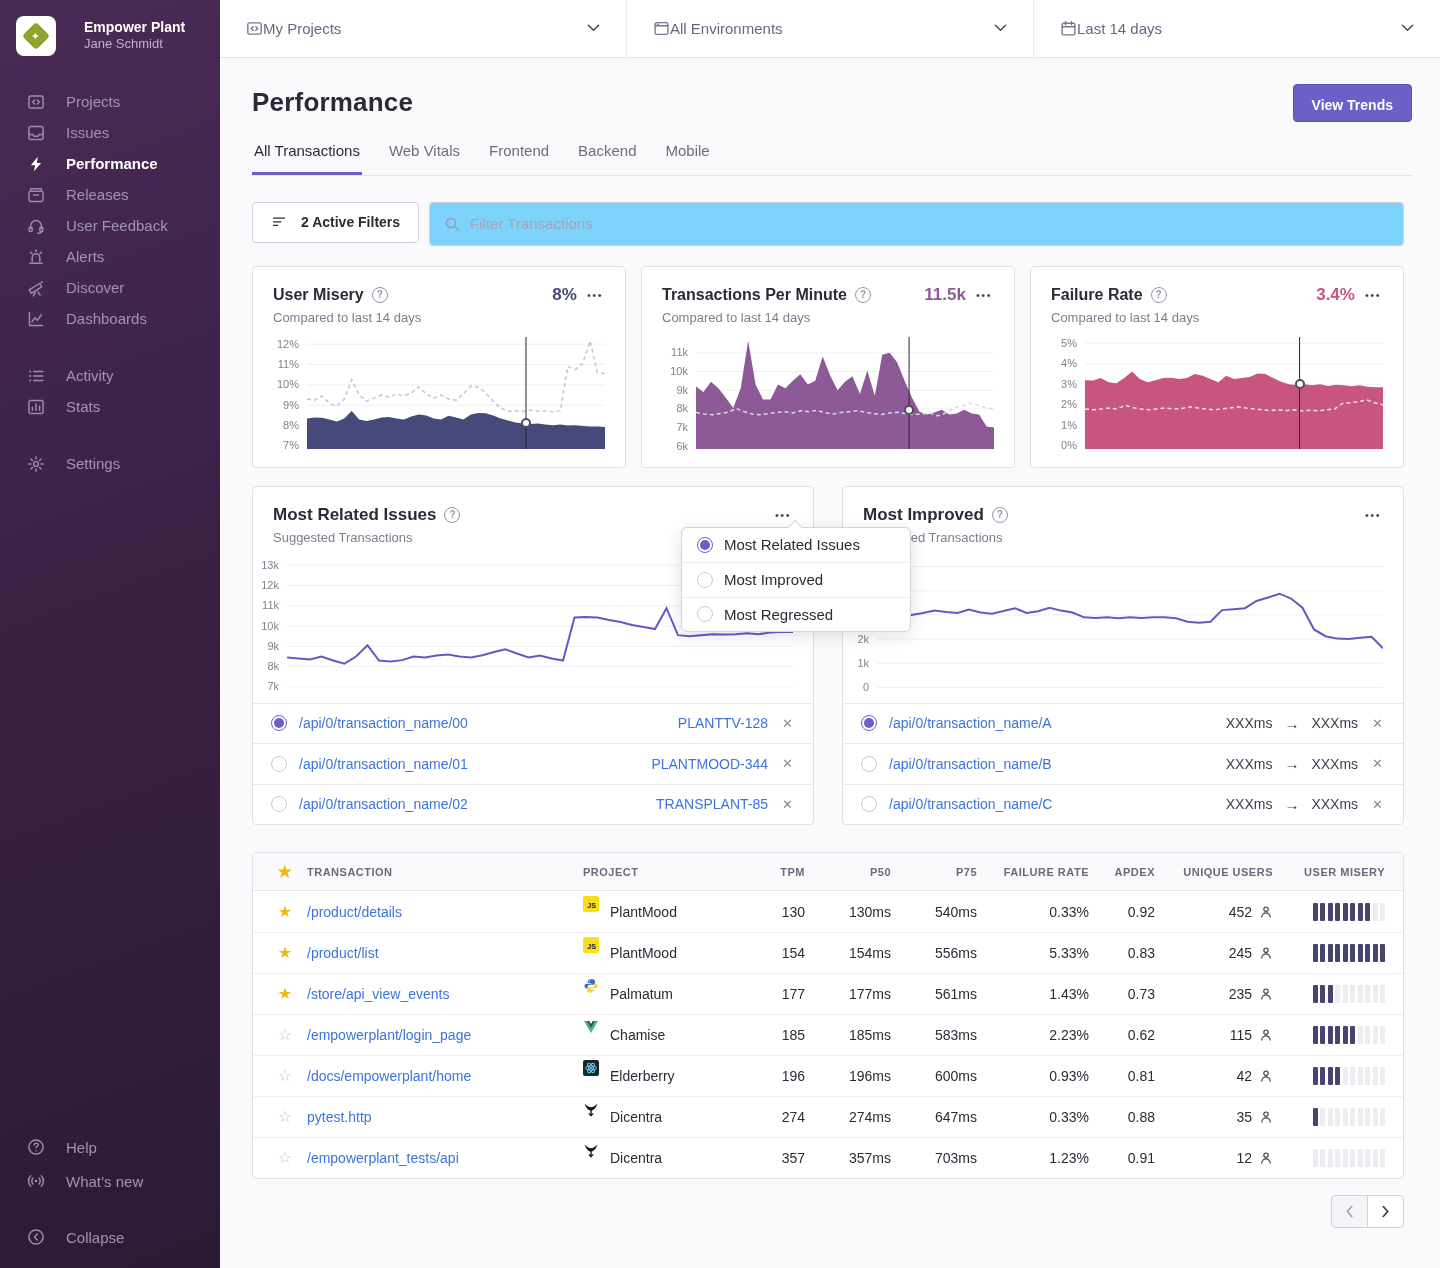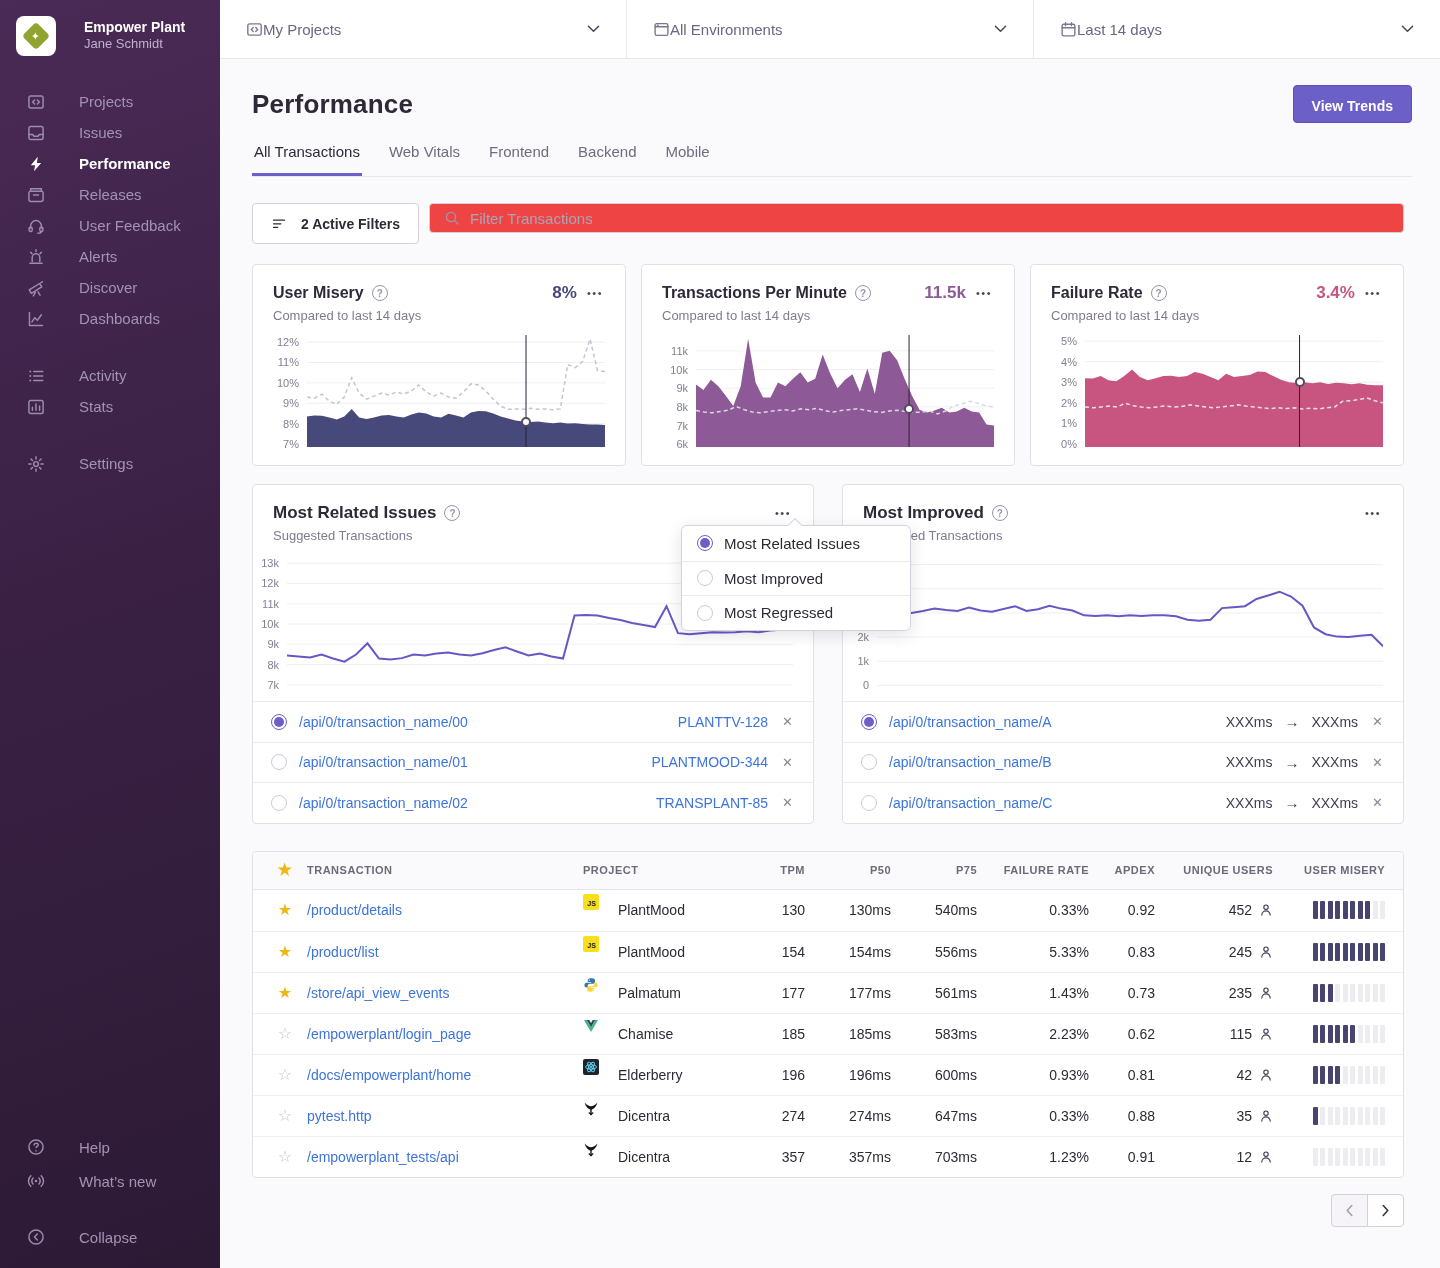--- a/index.html
+++ b/index.html
@@ -9,21 +9,21 @@
   
   .sidebar{width:220px;flex:none;background:linear-gradient(160deg,#4a2a56 0%,#3a2144 45%,#2c1a35 100%);color:#a99db6;display:flex;flex-direction:column;padding:16px 0 14px}
   .org-row{display:flex;align-items:center;gap:28px;padding:0 16px;cursor:pointer}
   .logo{width:40px;height:40px;background:#fff;border-radius:8px;display:grid;place-items:center;flex:none}
   .diamond{width:20px;height:20px;background:#8fa32e;border-radius:4px;transform:rotate(45deg);display:grid;place-items:center}
   .diamond::after{content:"✦";transform:rotate(-45deg);color:#fff;font-size:11px;line-height:1}
   .org-name{color:#fff;font-weight:bold;font-size:14px;line-height:1.25}
   .user-name{color:#bfb3cb;font-size:13px;line-height:1.3}
   .sidenav{flex:1;padding:30px 0 0}
   .navgroup{margin-bottom:26px}
-  .navitem{display:flex;align-items:center;gap:34px;height:31px;padding:0 16px 0 27px;color:#a393b3;font-size:15px;text-decoration:none;cursor:pointer}
+  .navitem{display:flex;align-items:center;gap:21px;height:31px;padding:0 16px 0 27px;color:#a393b3;font-size:15px;text-decoration:none;cursor:pointer}
   .navitem .ic{color:#9c8cad}
   .navitem.active{color:#fff;font-weight:bold}
   .navitem.active .ic{color:#fff}
   .side-footer{padding:0 0 0 0}
   .side-footer .navitem{height:34px}
   .collapse-gap{height:22px}
   .ic{display:inline-flex;align-items:center;justify-content:center;flex:none}
   .ic svg{width:18px;height:18px}
 
   
@@ -44,21 +44,21 @@
   .tabs{display:flex;gap:25px;margin-top:20px;border-bottom:1px solid #e7e4eb;padding-left:0}
   .tab{font-size:15px;color:#716b7e;padding:0 2px 13px;border:none;background:none;border-bottom:3px solid transparent;cursor:pointer;font-family:inherit}
   .tab.active{color:#2f2936;border-bottom-color:#6c5fc7}
 
   
   .content{flex:1;padding:26px 36px 40px 32px;min-width:0}
   .filter-row{display:flex;gap:10px;margin-bottom:20px}
   .btn-filters{display:flex;align-items:center;gap:14px;background:#fff;border:1px solid #d4cfda;border-radius:4px;height:41px;padding:0 18px;font-size:14px;font-weight:bold;color:#2f2936;font-family:inherit;cursor:pointer}
   .btn-filters .ic{color:#2f2936}
   .btn-filters .ic svg{width:16px;height:16px}
-  .searchbox{flex:1;display:flex;align-items:center;gap:10px;background:#ef4444;border:1px solid #d4cfda;border-radius:4px;height:30px;padding:0 14px}
+  .searchbox{flex:1;display:flex;align-items:center;gap:10px;background:#7dd3fc;border:1px solid #d4cfda;border-radius:4px;height:44px;padding:0 14px}
   .searchbox .ic{color:#9d95aa}
   .searchbox .ic svg{width:16px;height:16px}
   .searchbox input{border:none;outline:none;flex:1;font-size:15px;font-family:inherit;color:#2f2936;background:transparent}
   .searchbox input::placeholder{color:#aba3b7}
 
   
   .metric-grid{display:grid;grid-template-columns:1fr 1fr 1fr;gap:15px;margin-bottom:18px}
   .mcard{background:#fff;border:1px solid #e3dfe7;border-radius:4px;padding:18px 20px 18px}
   .mhead{display:flex;align-items:center;gap:8px}
   .mtitle{font-size:16px;font-weight:600;color:#2e2837}
@@ -110,21 +110,21 @@
   .thead,.trow{display:grid;grid-template-columns:44px minmax(0,1fr) 168px 64px 86px 86px 112px 66px 118px 112px;align-items:center;padding:0 8px 0 10px}
   .thead{height:38px;background:#faf9fb;border-bottom:1px solid #e7e4eb;font-size:11px;font-weight:bold;color:#6d697a;letter-spacing:.5px}
   .trow{height:41px;border-top:1px solid #f0eef2;font-size:14px}
   .trow:first-child{border-top:none}
   .c{padding-right:10px;display:flex;align-items:center;min-width:0}
   .c.num,.h.num{justify-content:flex-end;text-align:right}
   .c.star,.h.star{justify-content:center;padding-right:0}
   .staric{font-size:16px;cursor:pointer;line-height:1}
   .staric.on{color:#efb711}
   .staric.off{color:#c8c2cf}
-  .pic{width:16px;height:32px;margin-right:19px;flex:none}
+  .pic{width:16px;height:32px;margin-right:11px;flex:none}
   .pic svg{width:16px;height:16px;display:block}
   .pname{color:#2f2936;white-space:nowrap;overflow:hidden}
   .person{color:#433a4f;margin-left:7px}
   .person svg{width:14px;height:14px}
   .misery-bars{display:flex;gap:2.5px;justify-content:flex-end;flex:1}
   .bar{width:5px;height:18px;border-radius:1px;background:#edecf1}
   .bar.on{background:#47456f}
 
   
   .pager{display:flex;justify-content:flex-end;margin-top:16px}

